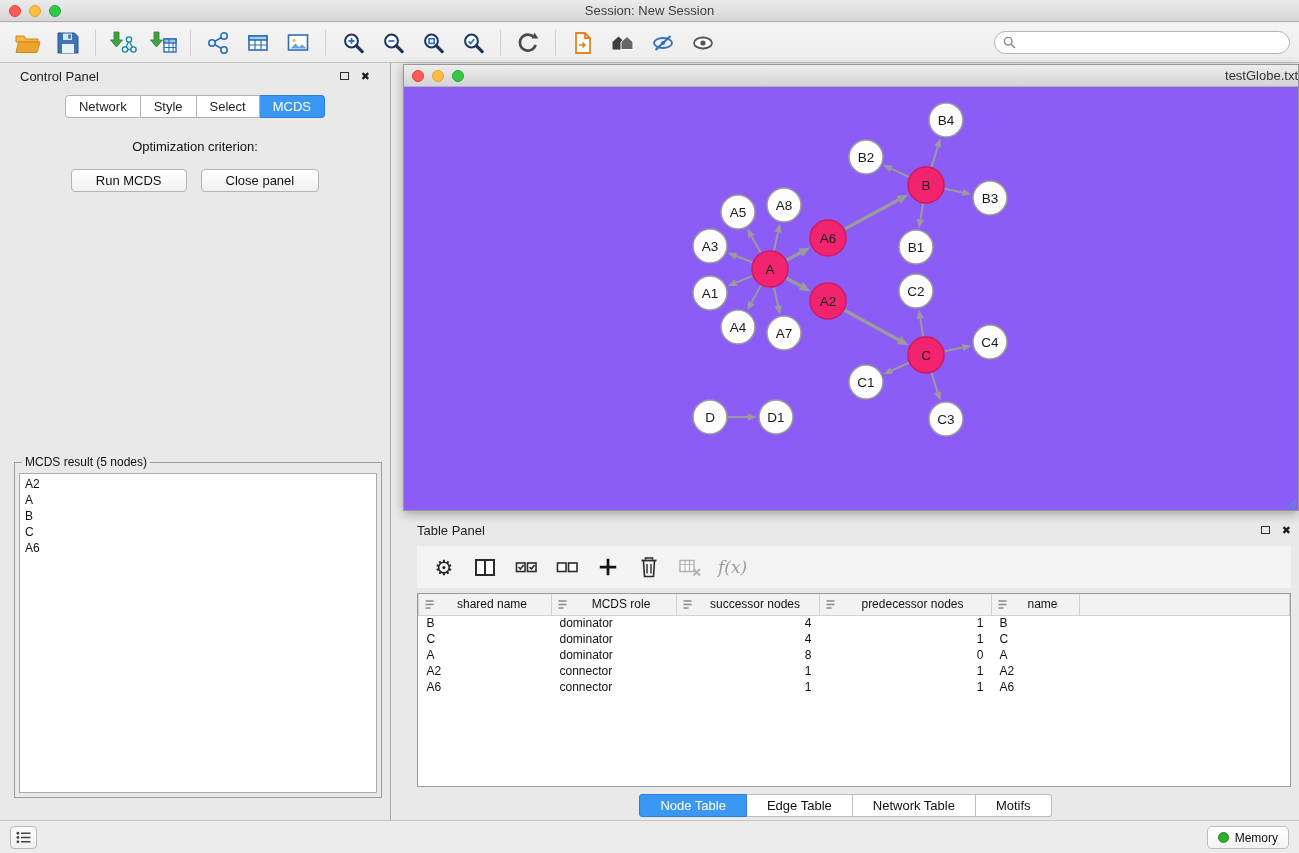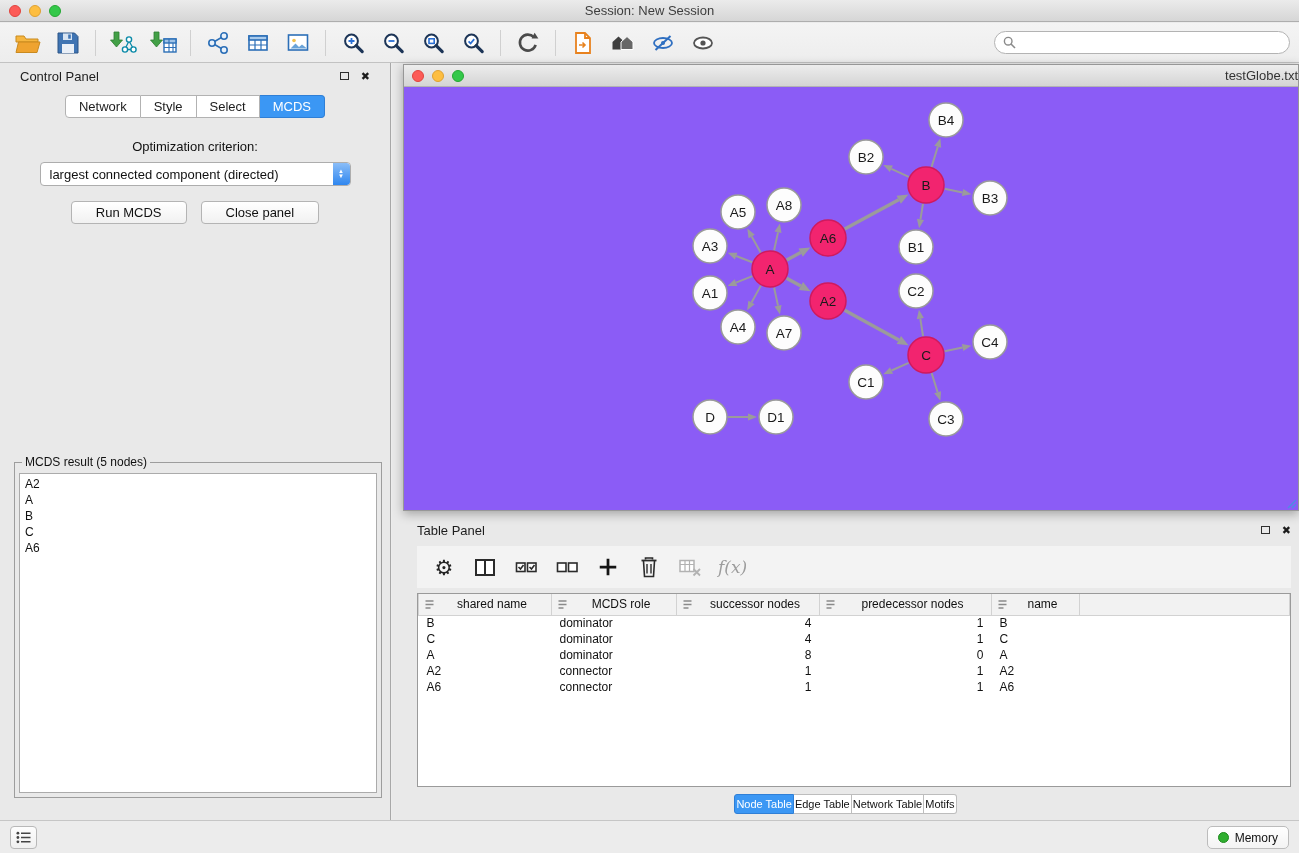--- a/index.html
+++ b/index.html
@@ -82,21 +82,21 @@
   .fx-label { font-family: "DejaVu Serif", serif; font-style: italic; font-size: 17px; color: #9c9c9c; }
   .tp-tablewrap { position: absolute; top: 530px; left: 25px; right: 8px; height: 194px;
     background: #fff; border: 1px solid #9a9a9a; overflow: hidden; }
   table.node-table { border-collapse: collapse; width: 100%; font-size: 12px; color: #111; table-layout: fixed; }
   table.node-table th { height: 21px; background: #f2f2f2; border: 1px solid #d2d2d2; border-top: none;
     font-weight: normal; font-size: 12px; position: relative; text-align: center; padding: 0 4px 0 18px; }
   table.node-table th .hico { position: absolute; left: 5px; top: 5px; }
   table.node-table td { height: 16px; padding: 0 8px; white-space: nowrap; overflow: hidden; }
   td.num { text-align: right; }
   .tp-tabs { position: absolute; top: 731px; left: 0; right: 0; display: flex; justify-content: center; }
-  .ttab { font-size: 11px; padding: 3px 1px; background: #fff; border: 1px solid #bdbdbd;
+  .ttab { font-size: 13px; padding: 3px 20px; background: #fff; border: 1px solid #bdbdbd;
     border-left: none; color: #111; }
   .ttab:first-child { border-left: 1px solid #bdbdbd; border-radius: 3px 0 0 3px; }
   .ttab:last-child { border-radius: 0 3px 3px 0; }
   .ttab.active { background: #3b97f4; color: #fff; border-color: #2f7fd6; }
 
   
   .statusbar { position: absolute; left: 0; right: 0; bottom: 0; height: 33px;
     background: #ececec; border-top: 1px solid #c6c6c6; }
   .sb-left-btn { position: absolute; left: 10px; top: 5px; width: 27px; height: 23px;
     background: linear-gradient(#fdfdfd,#f0f0f0); border: 1px solid #b8b8b8; border-radius: 4px;
@@ -256,27 +256,20 @@
         <span class="close-x">✖</span>
       </span>
     </div>
     <div class="cp-tabs">
       <button class="seg">Network</button>
       <button class="seg">Style</button>
       <button class="seg">Select</button>
       <button class="seg active">MCDS</button>
     </div>
     <div class="opt-label">Optimization criterion:</div>
-    <div class="dropdown">
-      <span>largest connected component (directed)</span>
-      <span class="dd-stepper">
-          <span>▲</span>
-          <span>▼</span>
-        </span>
-    </div>
     <div class="btn-row">
       <button class="mac-btn">Run MCDS</button>
       <button class="mac-btn">Close panel</button>
     </div>
     <fieldset class="mcds-fieldset">
       <legend>MCDS result (5 nodes)</legend>
       <div class="mcds-list">
         <div class="mcds-item">A2</div>
         <div class="mcds-item">A</div>
         <div class="mcds-item">B</div>

